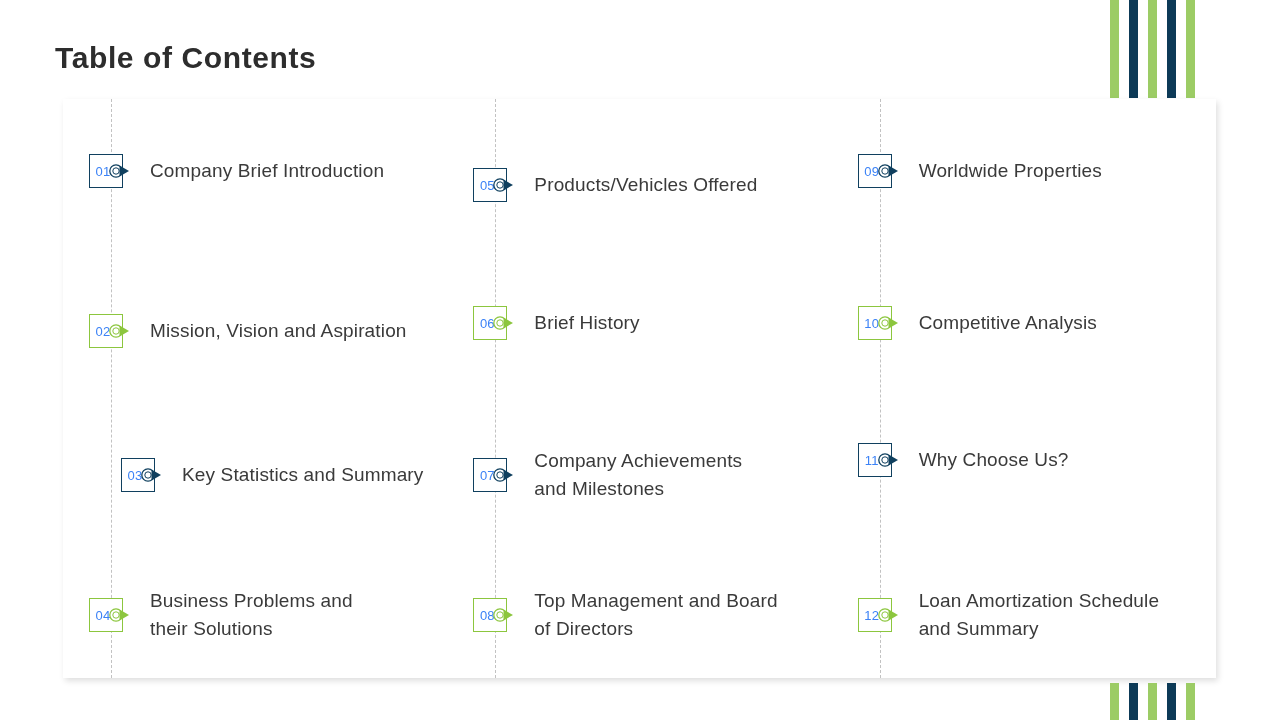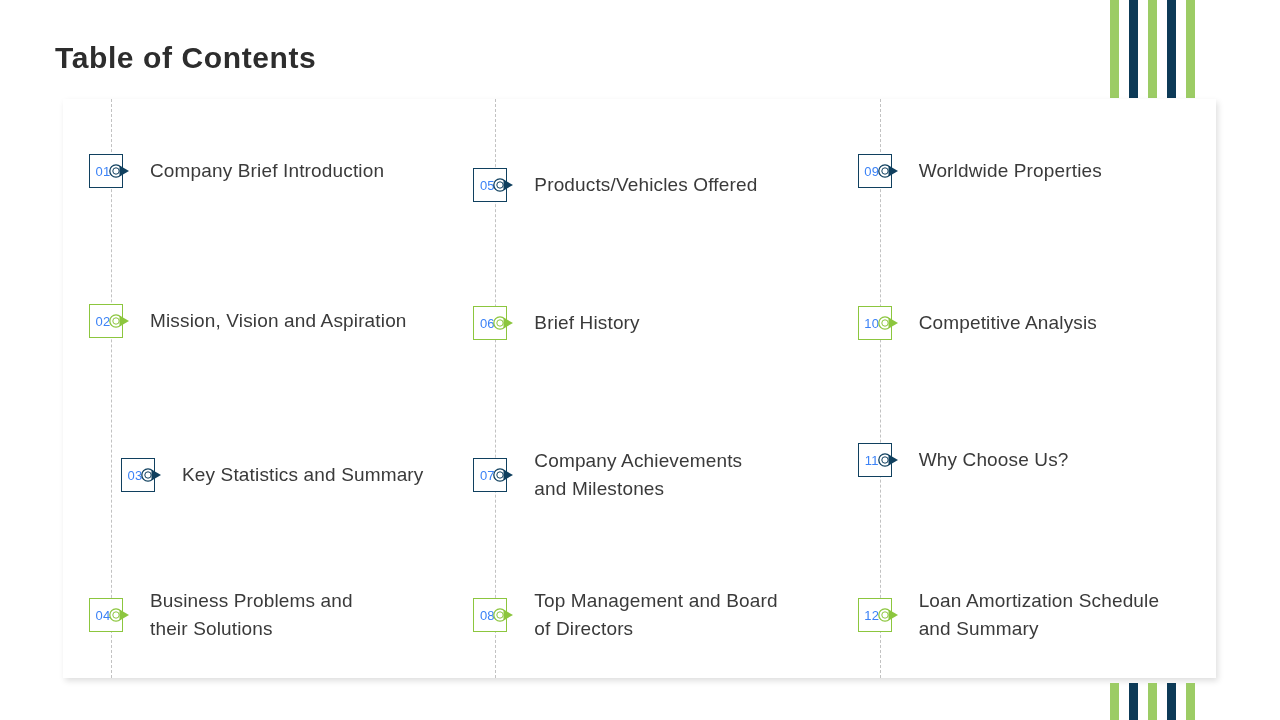--- a/index.html
+++ b/index.html
@@ -147,21 +147,21 @@
         <div class="marker" style="border-color: rgb(16, 64, 95);">
           <span class="num">01</span>
           <span class="glyph"><svg viewBox="0 0 26 16" width="26" height="16">
               <circle cx="9" cy="8" r="6.2" fill="#ffffff" stroke="#10405f" stroke-width="1.3"></circle>
               <circle cx="9" cy="8" r="3.2" fill="#ffffff" stroke="#10405f" stroke-width="1"></circle>
               <path d="M12.5 2.6 L22 8 L12.5 13.4 Z" fill="#10405f"></path>
             </svg></span>
         </div>
         <div class="item-label">Company Brief Introduction</div>
       </div>
-      <div class="toc-item" style="top: 200px;">
+      <div class="toc-item" style="top: 210px;">
         <div class="marker green" style="border-color: rgb(140, 198, 62);">
           <span class="num">02</span>
           <span class="glyph"><svg viewBox="0 0 26 16" width="26" height="16">
               <circle cx="9" cy="8" r="6.2" fill="#ffffff" stroke="#8cc63e" stroke-width="1.3"></circle>
               <circle cx="9" cy="8" r="3.2" fill="#ffffff" stroke="#8cc63e" stroke-width="1"></circle>
               <path d="M12.5 2.6 L22 8 L12.5 13.4 Z" fill="#8cc63e"></path>
             </svg></span>
         </div>
         <div class="item-label">Mission, Vision and Aspiration</div>
       </div>

